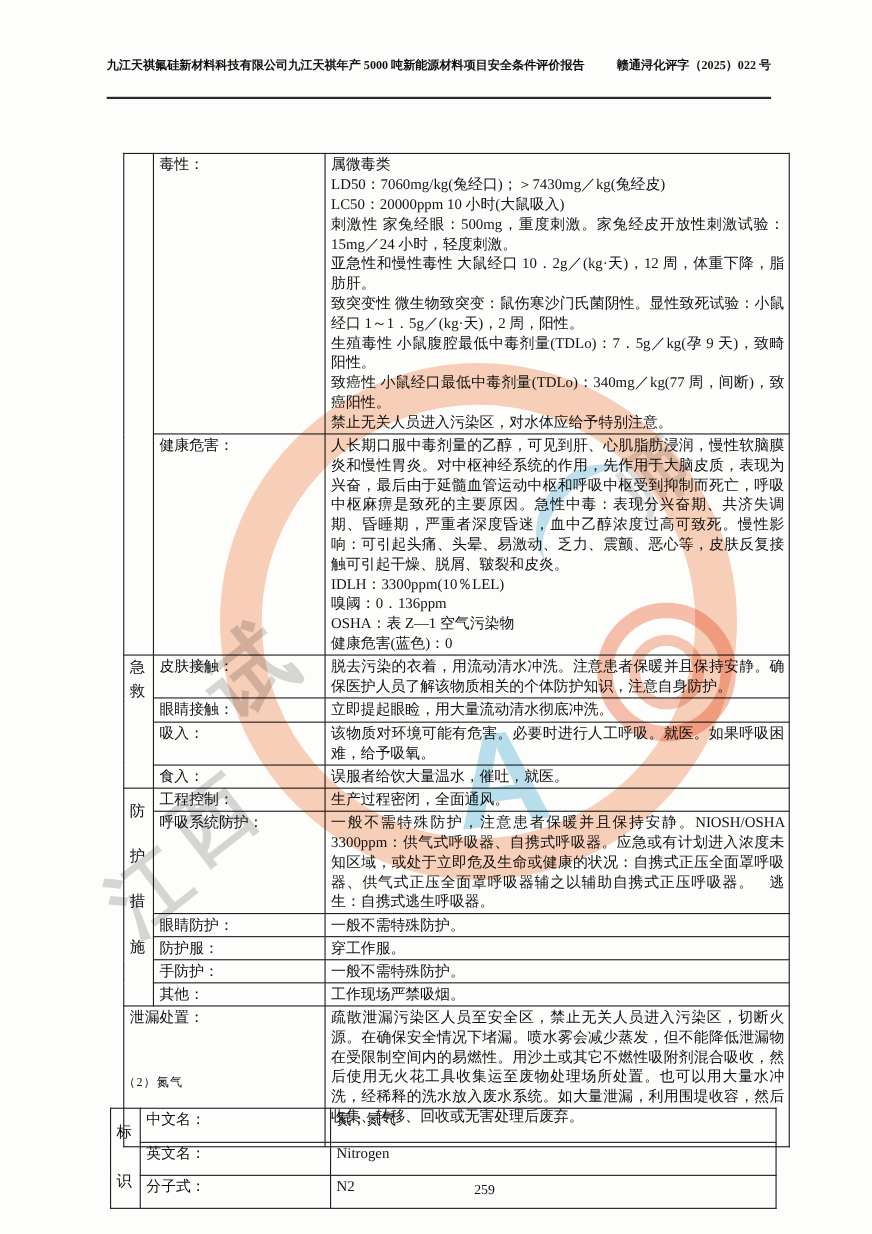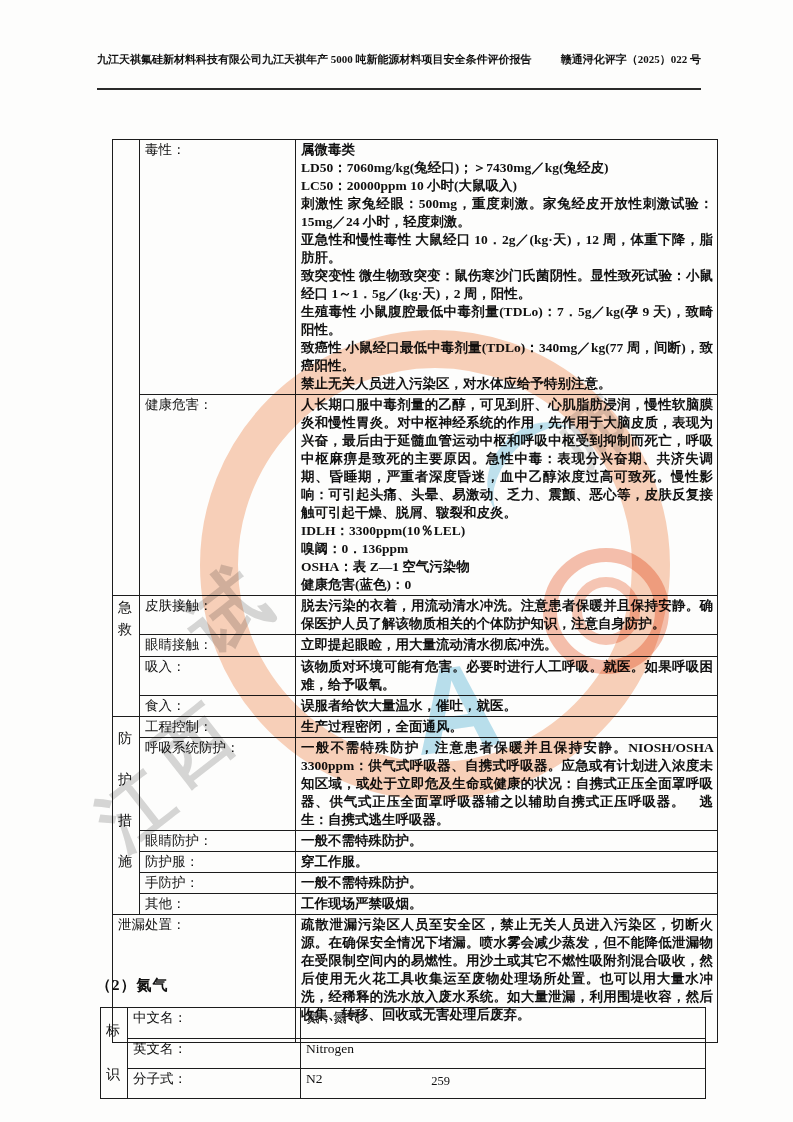--- a/index.html
+++ b/index.html
@@ -31,27 +31,27 @@
     border: 1px solid #1c1c1c;
     vertical-align: top;
     padding: 1px 4px 1px 5px;
     overflow: hidden;
   }
   td.sec-cell { padding: 2px 1px; font-size: 14px; }
   td.sec-jj   { line-height: 22px; }
   td.sec-fh   { line-height: 41px; }
   td.sec-bs   { line-height: 44px; }
   td.lbl      { white-space: nowrap; }
-  td.content  { text-align: justify; font-weight: bold; }
+  td.content  { text-align: justify; }
   td.content div { text-align: justify; }
   .main-table-wrap { position: absolute; top: 95px; left: 112px; margin-top: 44px; }
   .id-table-wrap   { position: absolute; top: 1007px; left: 100px; }
   .section-heading {
-    position: absolute; top: 976px; left: 96px;
-    font-size: 15px; font-weight: bold; letter-spacing: 1px;
+    position: absolute; top: 976px; left: 112px;
+    font-size: 11px; font-weight: normal; letter-spacing: 1px;
   }
   .page-footer {
     position: absolute; top: 1074px; left: 0; width: 793px;
     text-align: center; font-size: 12.5px; margin-left: 44px;
   }
   
   .wm { position: absolute; pointer-events: none; mix-blend-mode: multiply; }
   .wm-ring {
     left: 200px; top: 330px; width: 470px; height: 470px;
     border: 38px solid rgba(243,164,118,0.50); border-radius: 50%;

